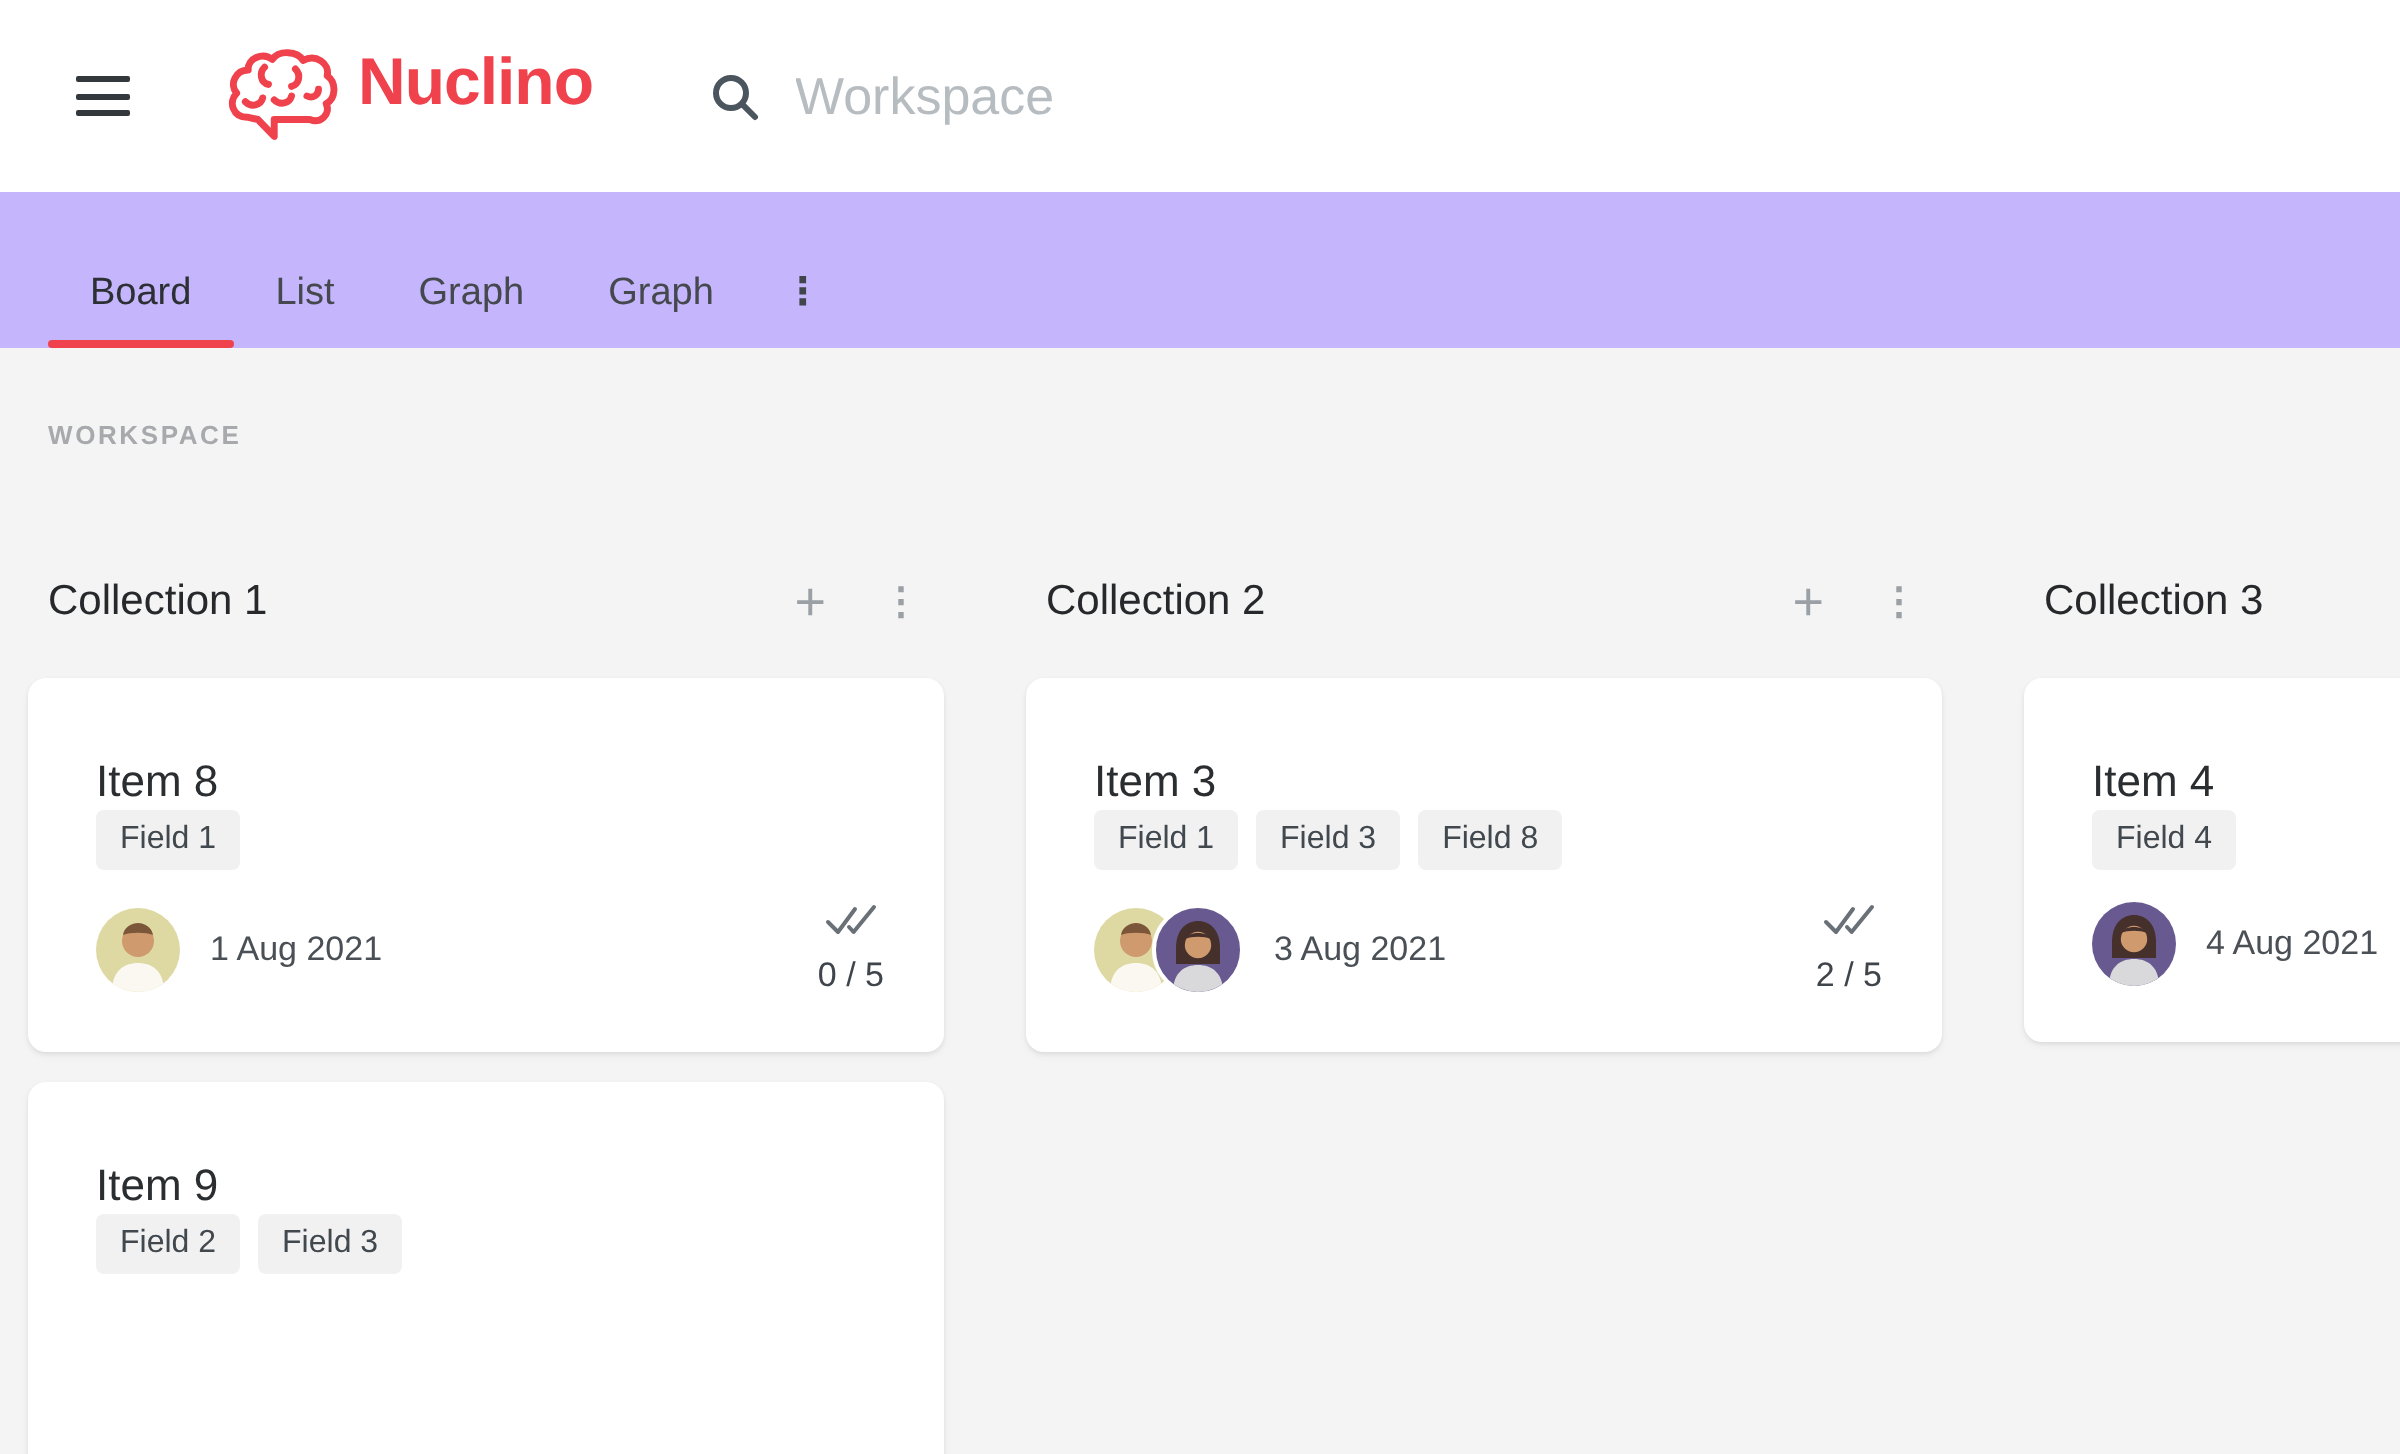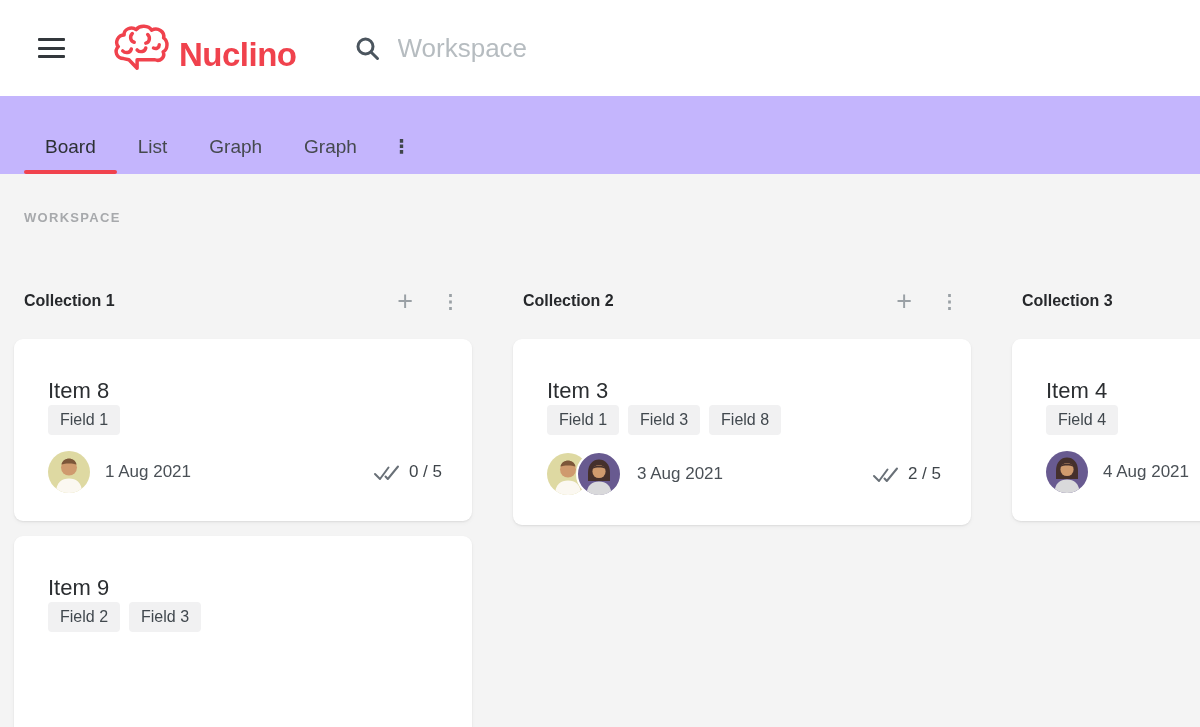--- a/index.html
+++ b/index.html
@@ -4,62 +4,62 @@
 <style>
   * { margin:0; padding:0; box-sizing:border-box; }
   html,body { background:#fff; }
   body { font-family:"Liberation Sans","DejaVu Sans",sans-serif; }
   .app { position:relative; width:1200px; height:727px; overflow:hidden; background:#fff; }
 
   
   .topbar { display:flex; align-items:center; height:96px; padding-left:38px; background:#fff; }
   .hamburger { width:27px; height:20px; display:flex; flex-direction:column; justify-content:space-between; background:none; border:none; cursor:pointer; }
   .hamburger span { display:block; width:27px; height:3px; background:#33383c; border-radius:1px; }
-  .logo { display:flex; align-items:flex-end; margin-left:46px; cursor:pointer; }
+  .logo { display:flex; align-items:flex-start; margin-left:46px; cursor:pointer; }
   .logo svg { display:block; }
   .logo-text { font-size:33px; font-weight:700; color:#f0424d; letter-spacing:-0.5px; margin-left:10px; }
   .search { display:flex; align-items:center; margin-left:58px; }
   .search svg { display:block; }
   .search input { border:none; outline:none; background:transparent; margin-left:18px; font-size:26px; color:#3a3f44; width:360px; font-family:"Liberation Sans",sans-serif; }
   .search input::placeholder { color:#b6bcc0; opacity:1; }
 
   
   .tabs { display:flex; align-items:flex-end; height:78px; padding-left:24px; background:#c4b5fd; }
   .tab { position:relative; padding:0 21px 16px; font-size:19px; color:#45494e; cursor:pointer; }
   .tab.active { color:#2c3034; }
   .tab.active::after { content:""; position:absolute; left:0; right:0; bottom:0; height:4px; background:#f0424d; border-radius:2px; }
   .tab-more { padding:0 14px 16px; font-size:19px; color:#3f454a; cursor:pointer; font-weight:700; letter-spacing:1px; }
 
   
   .board { height:553px; background:#f4f4f4; padding-top:36px; overflow:hidden; }
   .workspace-label { padding-left:24px; font-size:13px; font-weight:700; letter-spacing:1.3px; color:#a7a9ac; }
   .columns { display:flex; column-gap:41px; margin-top:64px; padding-left:14px; }
   .column { width:458px; flex:0 0 458px; }
   .col-header { display:flex; align-items:center; padding:0 12px 0 10px; height:24px; }
-  .col-title { flex:1; font-size:16px; font-weight:700; color:#26282b; }
+  .col-title { flex:1; font-size:21px; font-weight:400; color:#26282b; }
   .icon-btn { background:none; border:none; cursor:pointer; color:#9aa0a5; font-family:"Liberation Sans",sans-serif; line-height:1; padding:0; }
   .icon-plus { font-size:27px; font-weight:300; margin-right:28px; }
   .icon-kebab { font-size:19px; font-weight:700; }
 
   
   .card { background:#fff; border-radius:9px; box-shadow:0 1px 2px rgba(0,0,0,.07), 0 2px 5px rgba(0,0,0,.04); padding:38px 30px 28px 34px; margin-top:26px; cursor:pointer; }
   .card + .card { margin-top:15px; }
   .card-title { font-size:22px; color:#2b2e31; line-height:28px; }
   .tag-row { display:flex; gap:9px; }
   .tag { background:#f1f1f2; color:#41484e; font-size:16px; line-height:20px; padding:5px 12px; border-radius:4px; white-space:nowrap; }
   .meta-row { display:flex; align-items:center; margin-top:16px; }
   .avatars { display:flex; align-items:center; }
   .avatar { width:42px; height:42px; border-radius:50%; overflow:hidden; flex:0 0 42px; position:relative; }
   .avatar svg { display:block; }
   .avatar + .avatar { margin-left:-13px; border:2px solid #fff; width:46px; height:46px; flex-basis:46px; }
   .avatar.beige { background:#ded9a2; }
   .avatar.purple { background:#685a90; }
   .meta-date { font-size:17px; color:#4a5056; margin-left:15px; }
   .meta-spacer { flex:1; }
-  .checks { display:flex; align-items:flex-end; gap:9px; }
+  .checks { display:flex; align-items:center; gap:9px;flex-direction:column; }
   .checks svg { display:block; }
   .checks-text { font-size:17px; color:#3f454a; }
 </style>
 </head>
 <body>
 
 <div class="app">
 
   <header class="topbar">
     <button class="hamburger">

